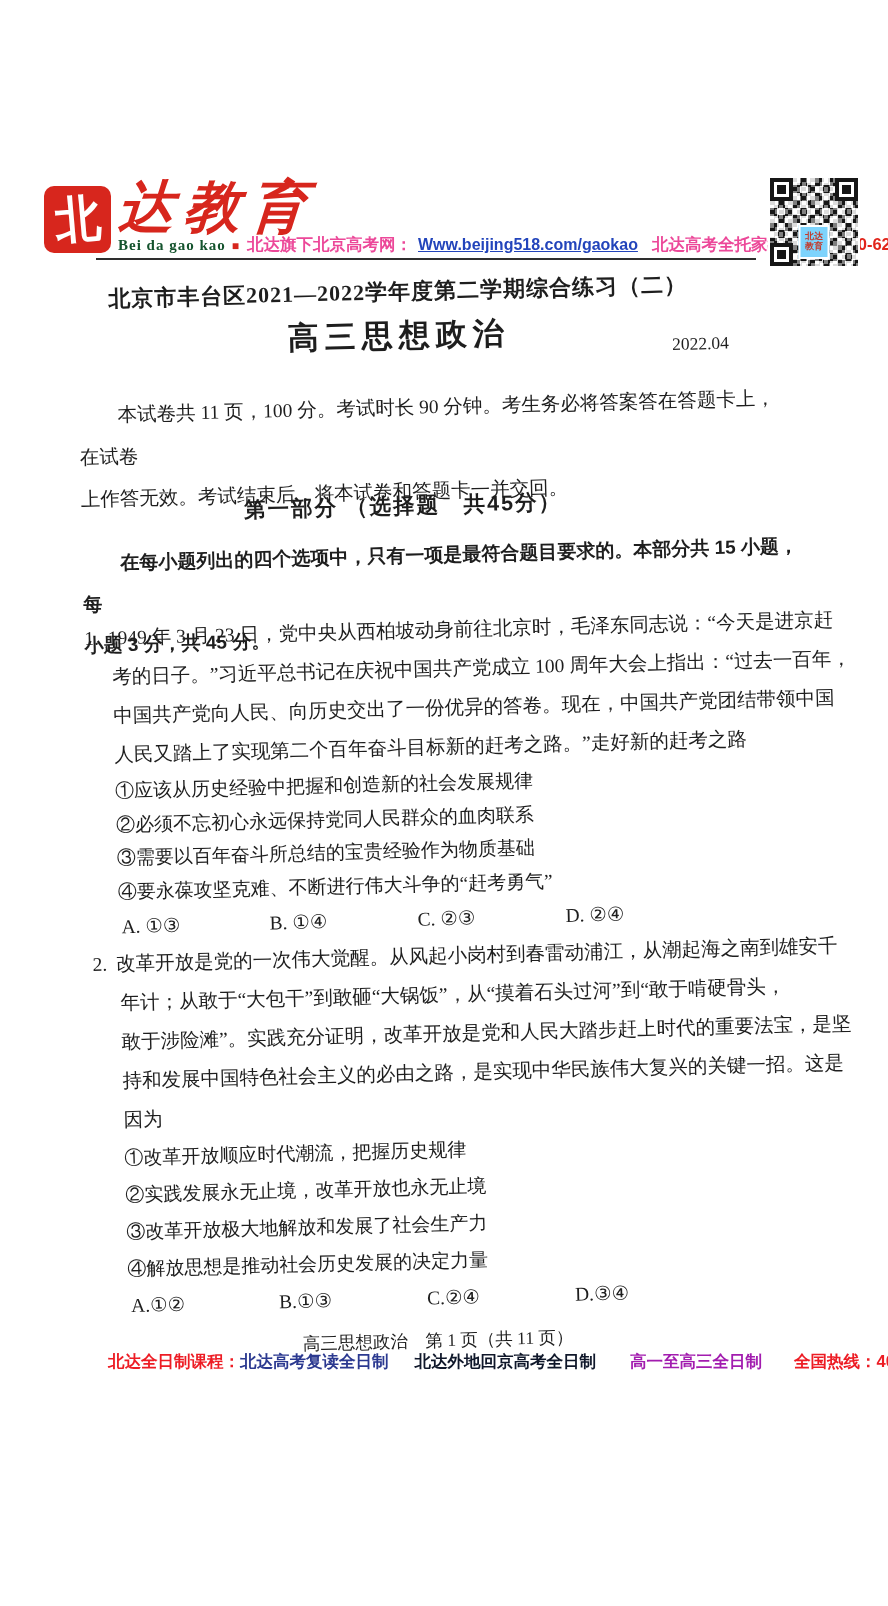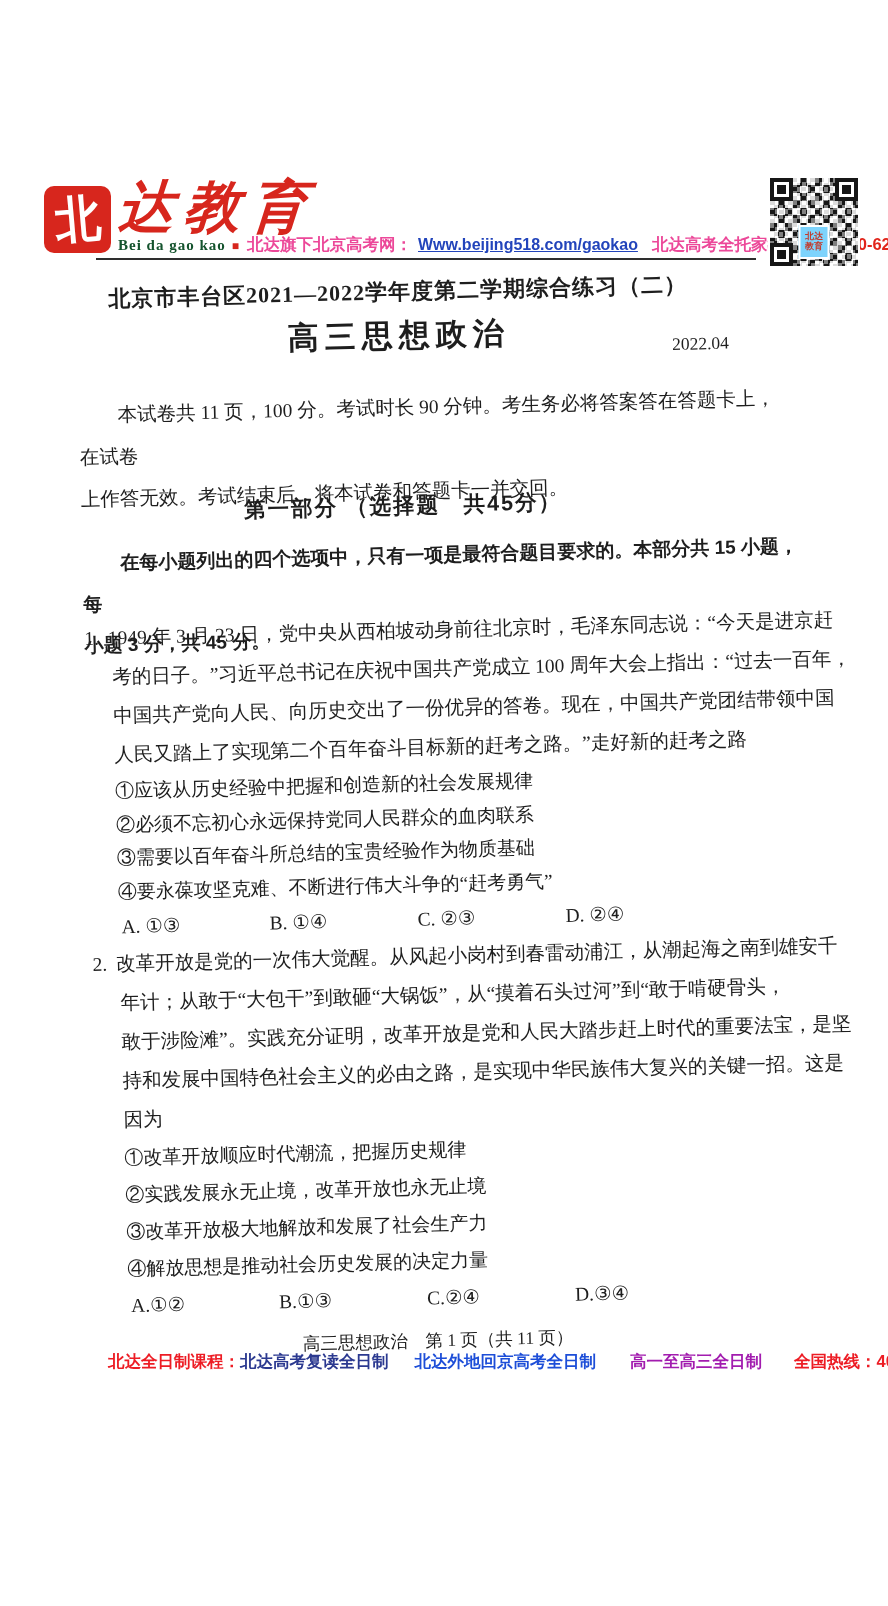--- a/index.html
+++ b/index.html
@@ -63,21 +63,21 @@
   .opts{display:flex;padding-left:30px;margin-top:7px;}
   .opt{width:148px;}
   .page-line{position:absolute;top:1328px;left:-20px;width:888px;text-align:center;font-size:17.5px;}
 
   
   .ad-footer{position:absolute;left:0;top:1351px;width:888px;padding-left:108px;box-sizing:border-box;
         display:flex;align-items:baseline;white-space:nowrap;
         font-family:"Liberation Sans",sans-serif;font-weight:bold;font-size:16.5px;}
   .c-red{color:#ed1c24;}
   .c-blue{color:#2b3990;margin-right:26px;}
-  .c-brown{color:#1d4ed8;margin-right:34px;}
+  .c-brown{color:#0f172a;margin-right:34px;}
   .c-green{color:#a21caf;margin-right:32px;}
 </style>
 </head>
 <body>
 
 <div class="page">
 
   <div class="seal">
     <span class="seal-char">北</span>
   </div>

